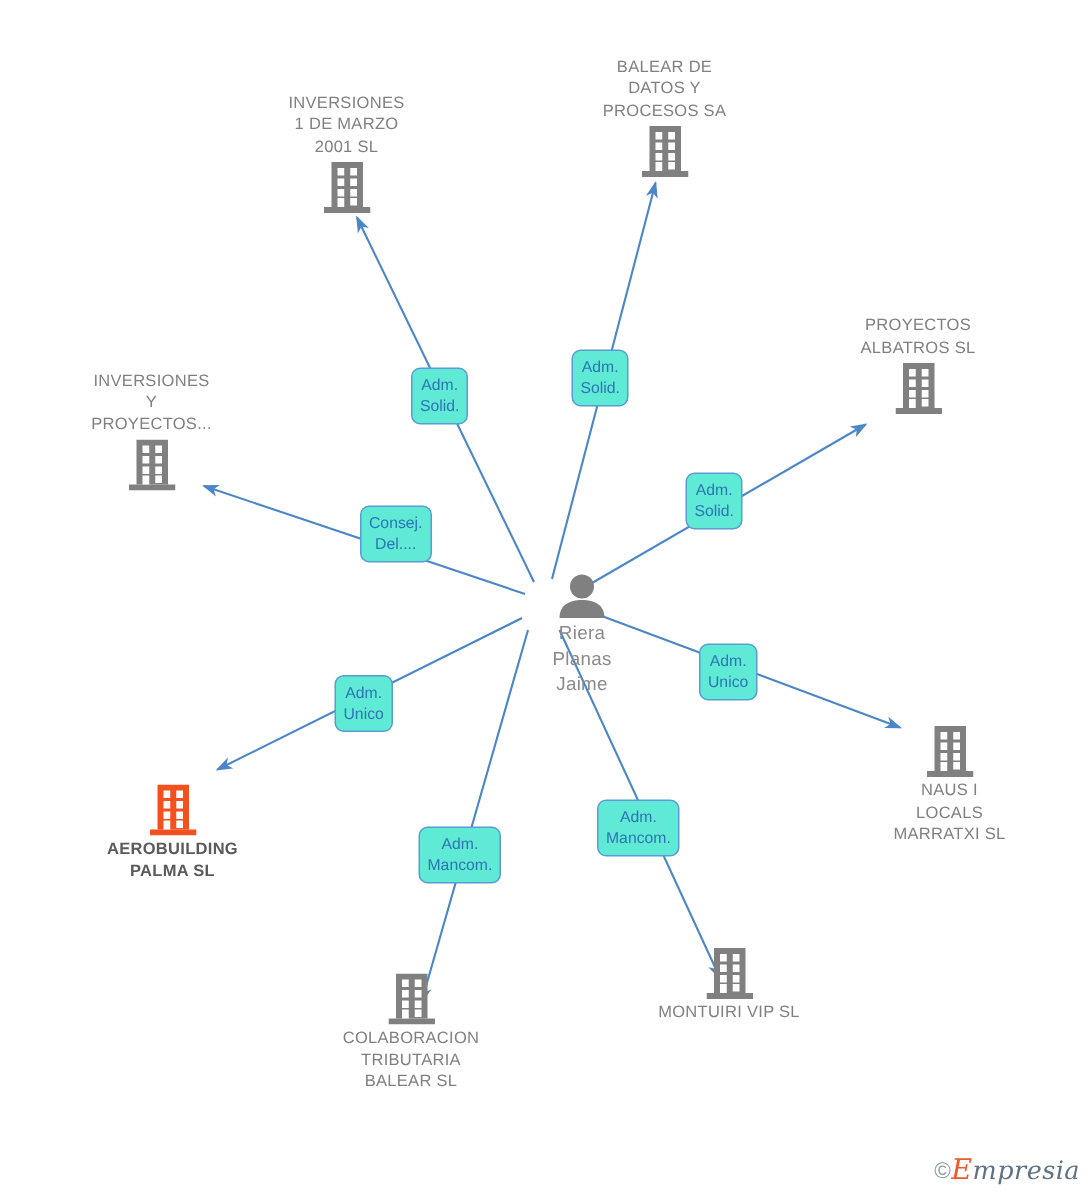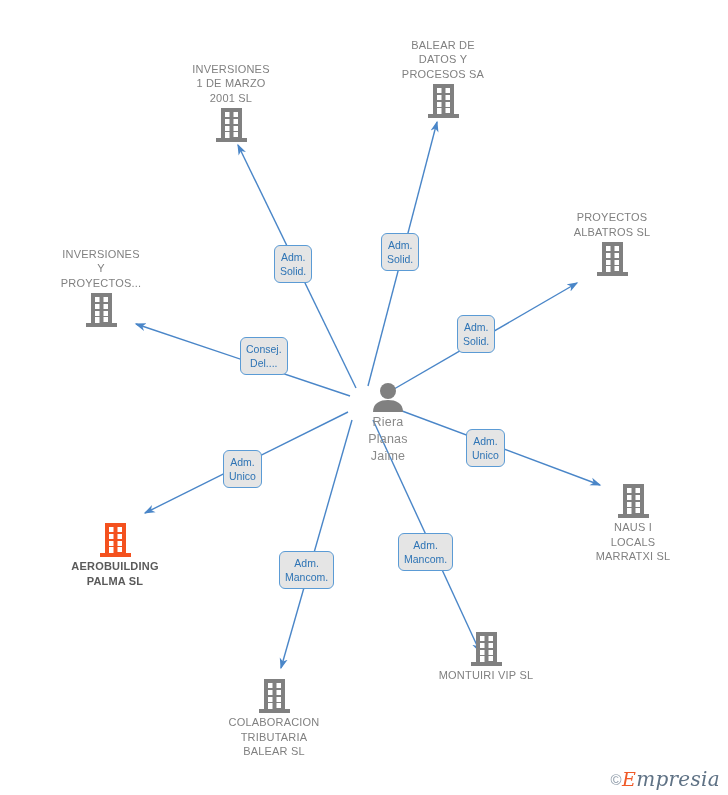--- a/index.html
+++ b/index.html
@@ -55,21 +55,21 @@
   .person .caption {
     color: #8a8a8a;
     font-size: 12.5px;
     line-height: 17px;
   }
   .edge-label {
     position: absolute;
     box-sizing: border-box;
     border: 1.3px solid #5b9bd5;
     border-radius: 6px;
-    background: #e5e5e5;
+    background: #5eead4;
     color: #2e74b5;
     font-size: 10.5px;
     line-height: 14px;
     text-align: center;
     padding: 4px 5px 4px 5px;
     white-space: pre-line;
     font-family: "Liberation Sans", sans-serif;
   }
   .watermark {
     position: absolute;
@@ -87,21 +87,21 @@
   .watermark .e {
     color: #f05a28;
     font-family: "DejaVu Serif", serif;
     font-style: italic;
     font-size: 19px;
   }
   .watermark .rest {
     font-family: "DejaVu Serif", serif;
     font-style: italic;
     color: #5f7285;
-    font-size: 20px;
+    font-size: 17px;
     text-align: center;
   }
 </style>
 </head>
 <body>
 
 <div id="canvas">
 
   <svg id="edges" viewBox="0 0 728 795">
     <defs>
@@ -215,21 +215,21 @@
             <rect x="9" y="11" width="4.5" height="5" fill="#ffffff"></rect>
             <rect x="17.5" y="11" width="4.5" height="5" fill="#ffffff"></rect>
             <rect x="9" y="18" width="4.5" height="5" fill="#ffffff"></rect>
             <rect x="17.5" y="18" width="4.5" height="5" fill="#ffffff"></rect>
             <rect x="9" y="24" width="4.5" height="6" fill="#ffffff"></rect>
             <rect x="17.5" y="24" width="4.5" height="5" fill="#ffffff"></rect>
           </svg></span>
         <span class="caption">AEROBUILDING
 PALMA SL</span>
       </div>
-      <div class="node" style="left: 274px; top: 679px; text-align: center;">
+      <div class="node" style="left: 274px; top: 649px; text-align: center;">
         <span class="icon-wrap"><svg width="31" height="34" viewBox="0 0 31 34">
             <rect x="5" y="0" width="21" height="30" fill="#808080"></rect>
             <rect x="0" y="30" width="31" height="4" fill="#808080"></rect>
             <rect x="9" y="4" width="4.5" height="5" fill="#ffffff"></rect>
             <rect x="17.5" y="4" width="4.5" height="5" fill="#ffffff"></rect>
             <rect x="9" y="11" width="4.5" height="5" fill="#ffffff"></rect>
             <rect x="17.5" y="11" width="4.5" height="5" fill="#ffffff"></rect>
             <rect x="9" y="18" width="4.5" height="5" fill="#ffffff"></rect>
             <rect x="17.5" y="18" width="4.5" height="5" fill="#ffffff"></rect>
             <rect x="9" y="24" width="4.5" height="6" fill="#ffffff"></rect>

